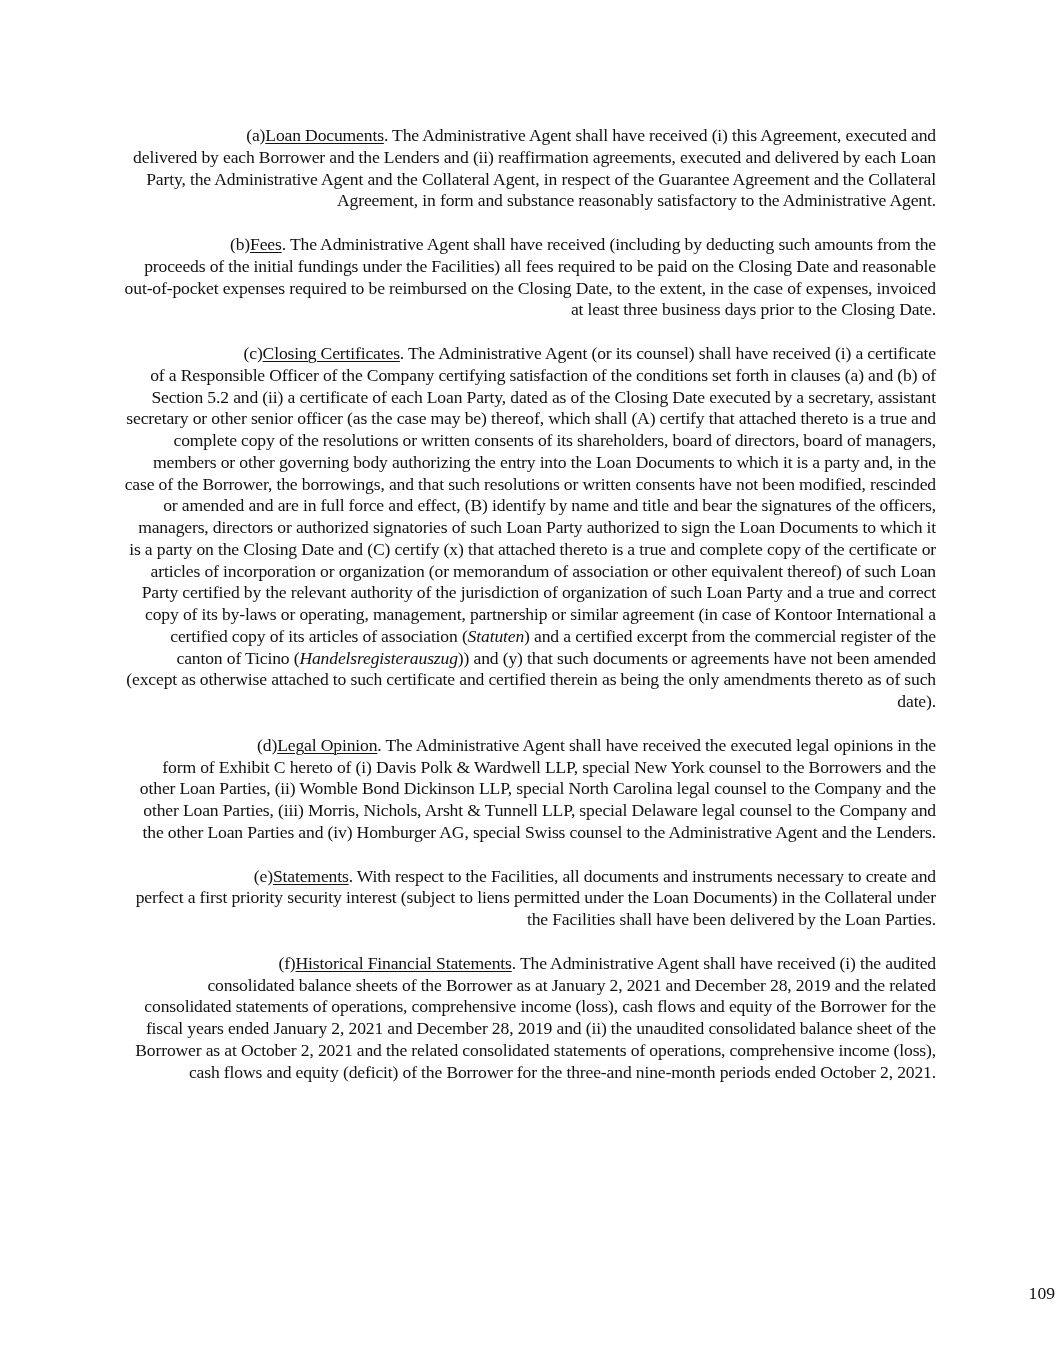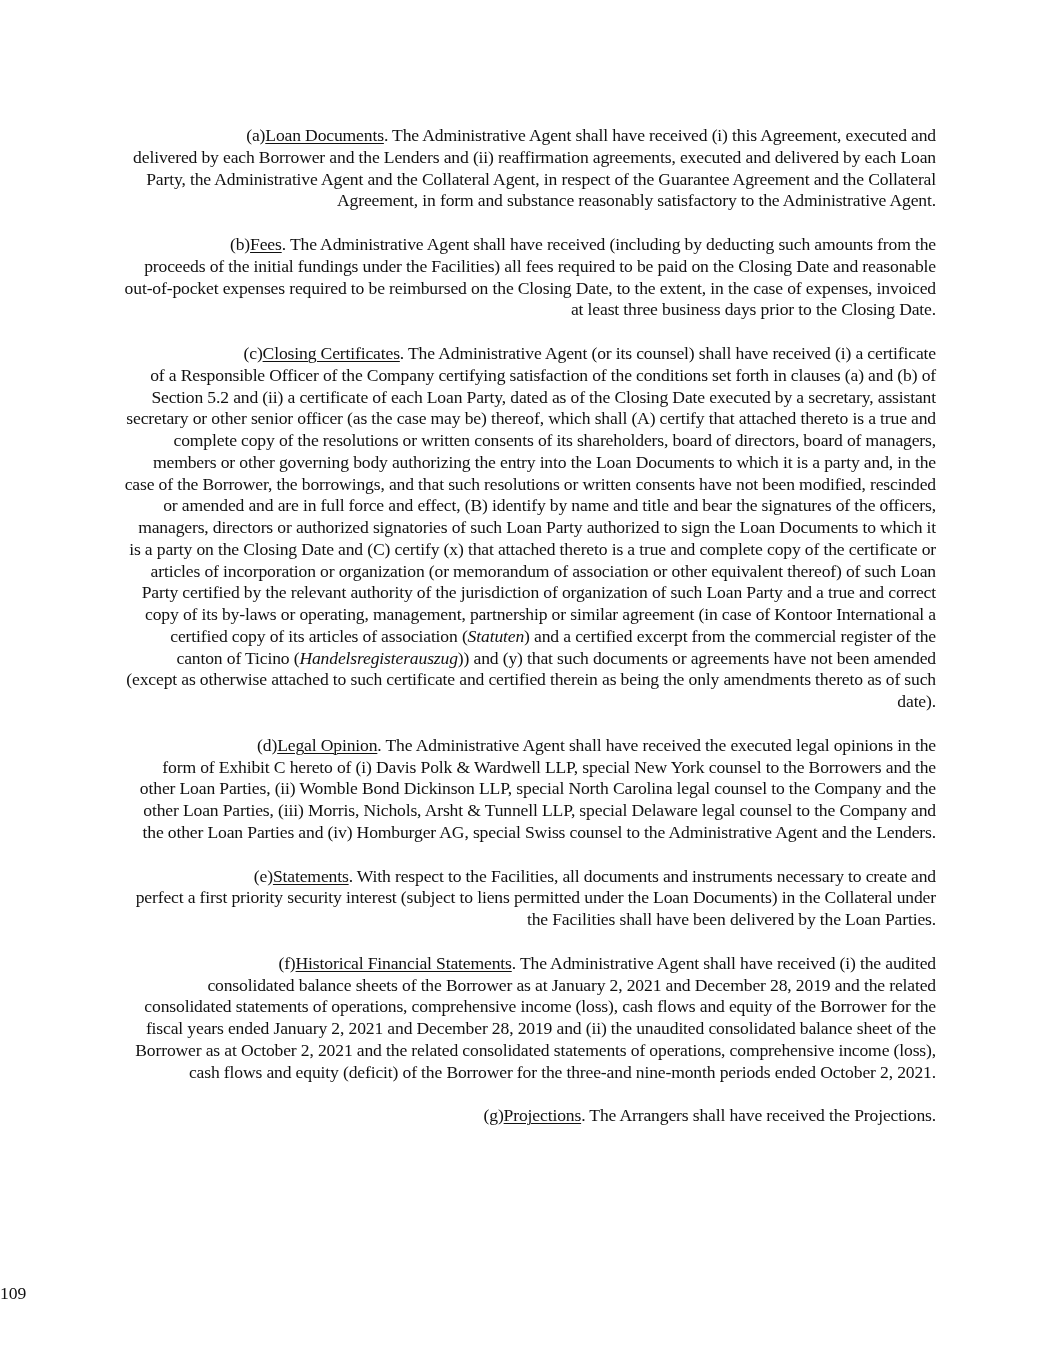--- a/index.html
+++ b/index.html
@@ -39,38 +39,37 @@
     text-underline-offset: 2px;
     text-decoration-thickness: 1px;
   }
   .para i {
   }
   .page-number {
     position: absolute;
     top: 1283px;
     left: 0;
     width: 1055px;
-    text-align: left;
+    text-align: right;
     font-size: 17.6px;
   }
 </style>
 </head>
 <body>
 
 <div class="page">
 
   <p class="para"><span class="label">(a)</span><span class="heading">Loan Documents</span><span>. The Administrative Agent shall have received (i) this Agreement, executed and delivered by each Borrower and the Lenders and (ii) reaffirmation agreements, executed and delivered by each Loan Party, the Administrative Agent and the Collateral Agent, in respect of the Guarantee Agreement and the Collateral Agreement, in form and substance reasonably satisfactory to the Administrative Agent.</span></p>
 
   <p class="para"><span class="label">(b)</span><span class="heading">Fees</span><span>. The Administrative Agent shall have received (including by deducting such amounts from the proceeds of the initial fundings under the Facilities) all fees required to be paid on the Closing Date and reasonable out-of-pocket expenses required to be reimbursed on the Closing Date, to the extent, in the case of expenses, invoiced at least three business days prior to the Closing Date.</span></p>
 
   <p class="para"><span class="label">(c)</span><span class="heading">Closing Certificates</span><span>. The Administrative Agent (or its counsel) shall have received (i) a certificate of a Responsible Officer of the Company certifying satisfaction of the conditions set forth in clauses (a) and (b) of  Section 5.2 and (ii) a certificate of each Loan Party, dated as of the Closing Date executed by a secretary, assistant secretary or other senior officer (as the case may be) thereof, which shall (A) certify that attached thereto is a true and complete copy of the resolutions or written consents of its shareholders, board of directors, board of managers, members or other governing body authorizing the entry into the Loan Documents to which it is a party and, in the case of the Borrower, the borrowings, and that such resolutions or written consents have not been modified, rescinded or amended and are in full force and effect, (B) identify by name and title and bear the signatures of the officers, managers, directors or authorized signatories of such Loan Party authorized to sign the Loan Documents to which it is a party on the Closing Date and (C) certify (x) that attached thereto is a true and complete copy of the certificate or articles of incorporation or organization (or memorandum of association or other equivalent thereof) of such Loan Party certified by the relevant authority of the jurisdiction of organization of such Loan Party and a true and correct copy of its by-laws or operating, management, partnership or similar agreement (in case of Kontoor International a certified copy of its articles of association (</span><i>Statuten</i><span>) and a certified excerpt from the commercial register of the canton of Ticino (</span><i>Handelsregisterauszug</i><span>)) and (y) that such documents or agreements have not been amended (except as otherwise attached to such certificate and certified therein as being the only amendments thereto as of such date).</span></p>
 
   <p class="para"><span class="label">(d)</span><span class="heading">Legal Opinion</span><span>. The Administrative Agent shall have received the executed legal opinions in the form of Exhibit C hereto of (i) Davis Polk &amp; Wardwell LLP, special New York counsel to the Borrowers and the other Loan Parties, (ii) Womble Bond Dickinson LLP, special North Carolina legal counsel to the Company and the other Loan Parties, (iii) Morris, Nichols, Arsht &amp; Tunnell LLP, special Delaware legal counsel to the Company and the other Loan Parties and (iv) Homburger AG, special Swiss counsel to the Administrative Agent and the Lenders.</span></p>
 
   <p class="para"><span class="label">(e)</span><span class="heading">Statements</span><span>. With respect to the Facilities, all documents and instruments necessary to create and perfect a first priority security interest (subject to liens permitted under the Loan Documents) in the Collateral under the Facilities shall have been delivered by the Loan Parties.</span></p>
 
   <p class="para"><span class="label">(f)</span><span class="heading">Historical Financial Statements</span><span>. The Administrative Agent shall have received (i) the audited consolidated balance sheets of the Borrower as at January 2, 2021 and December 28, 2019 and the related consolidated statements of operations, comprehensive income (loss), cash flows and equity of the Borrower for the fiscal years ended January 2, 2021 and December 28, 2019 and (ii) the unaudited consolidated balance sheet of the Borrower as at October 2, 2021 and the related consolidated statements of operations, comprehensive income (loss), cash flows and equity (deficit) of the Borrower for the three-and nine-month periods ended October 2, 2021.</span></p>
 
-  <p class="para"><span class="label">(g)</span><span class="heading">Projections</span><span>. The Arrangers shall have received the Projections.</span></p>
 
 </div>
 
 <div class="page-number">109</div>
 
 </body></html>

